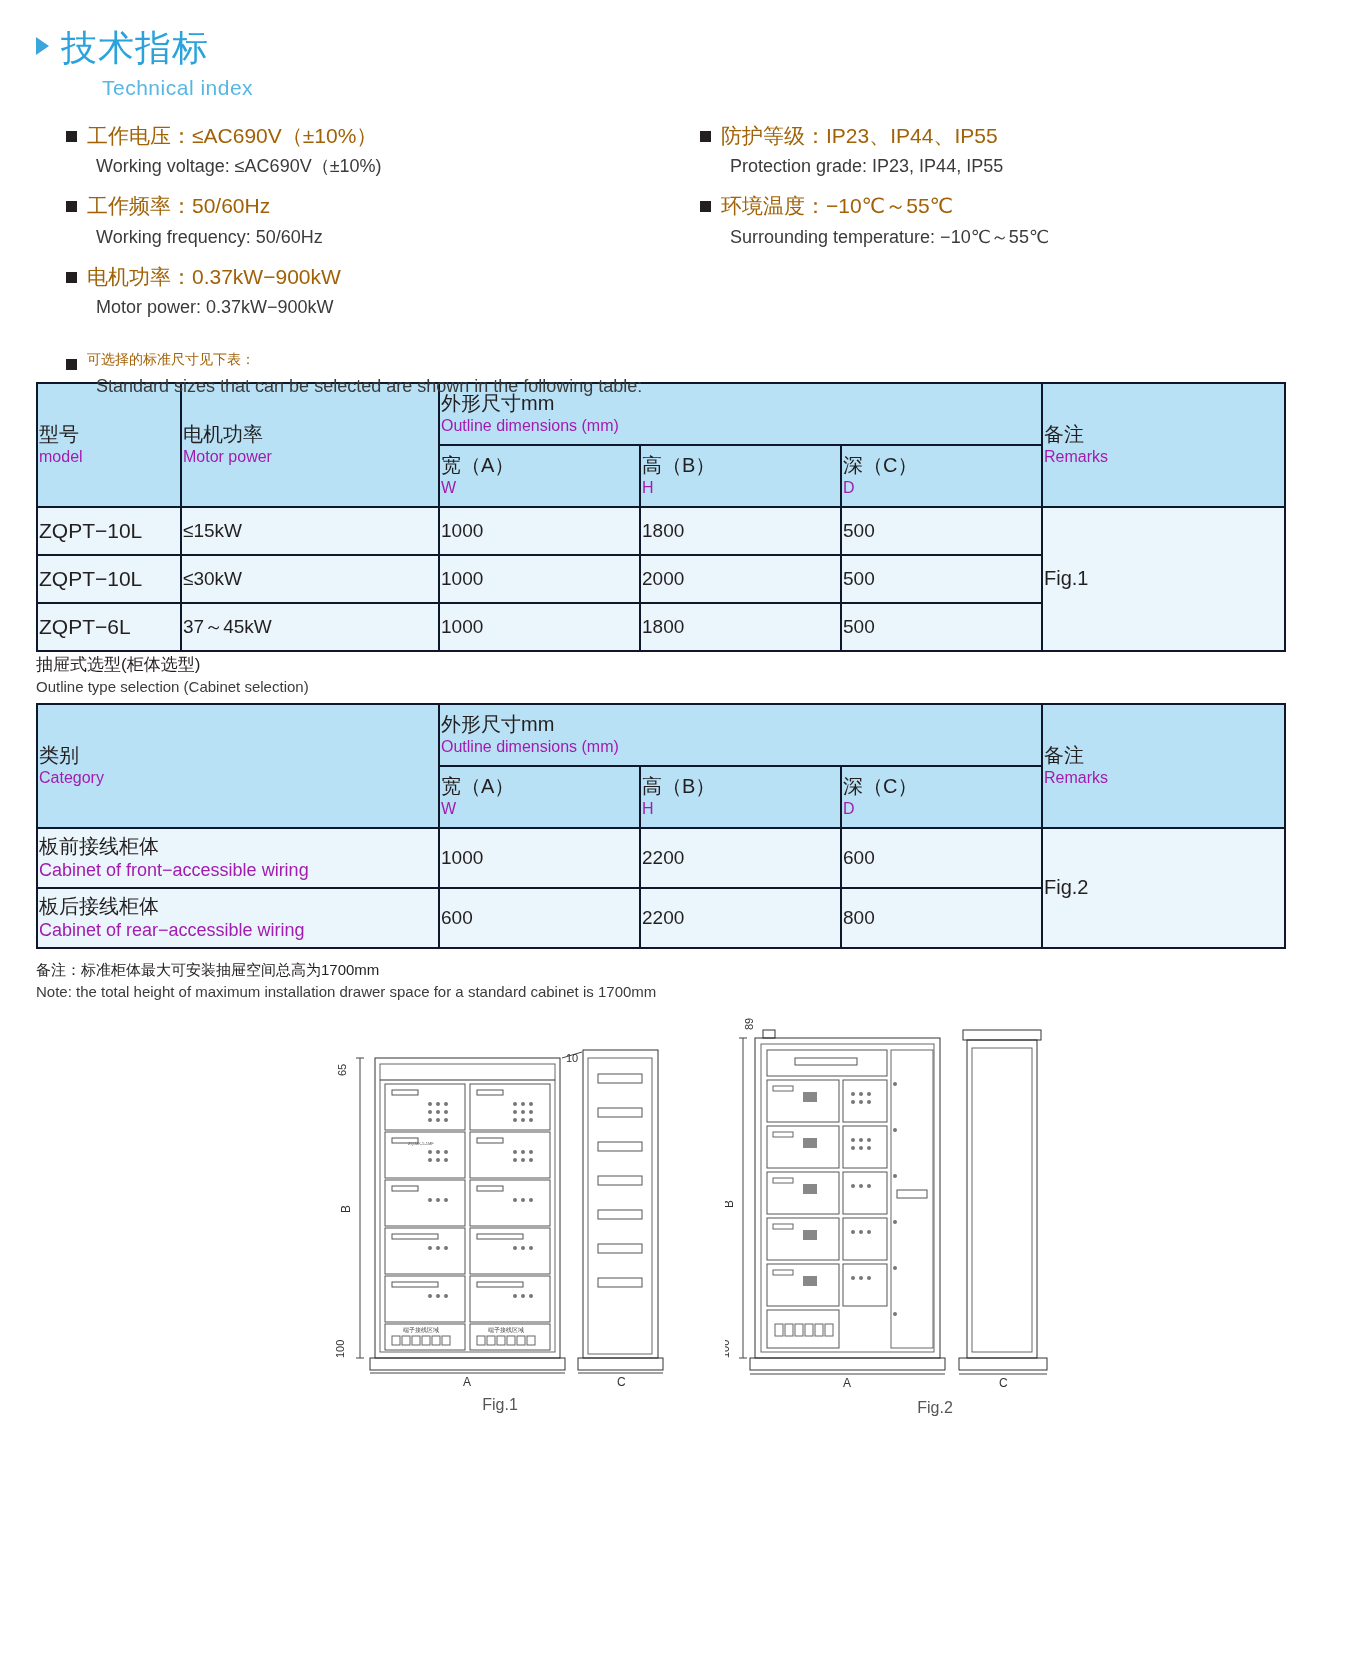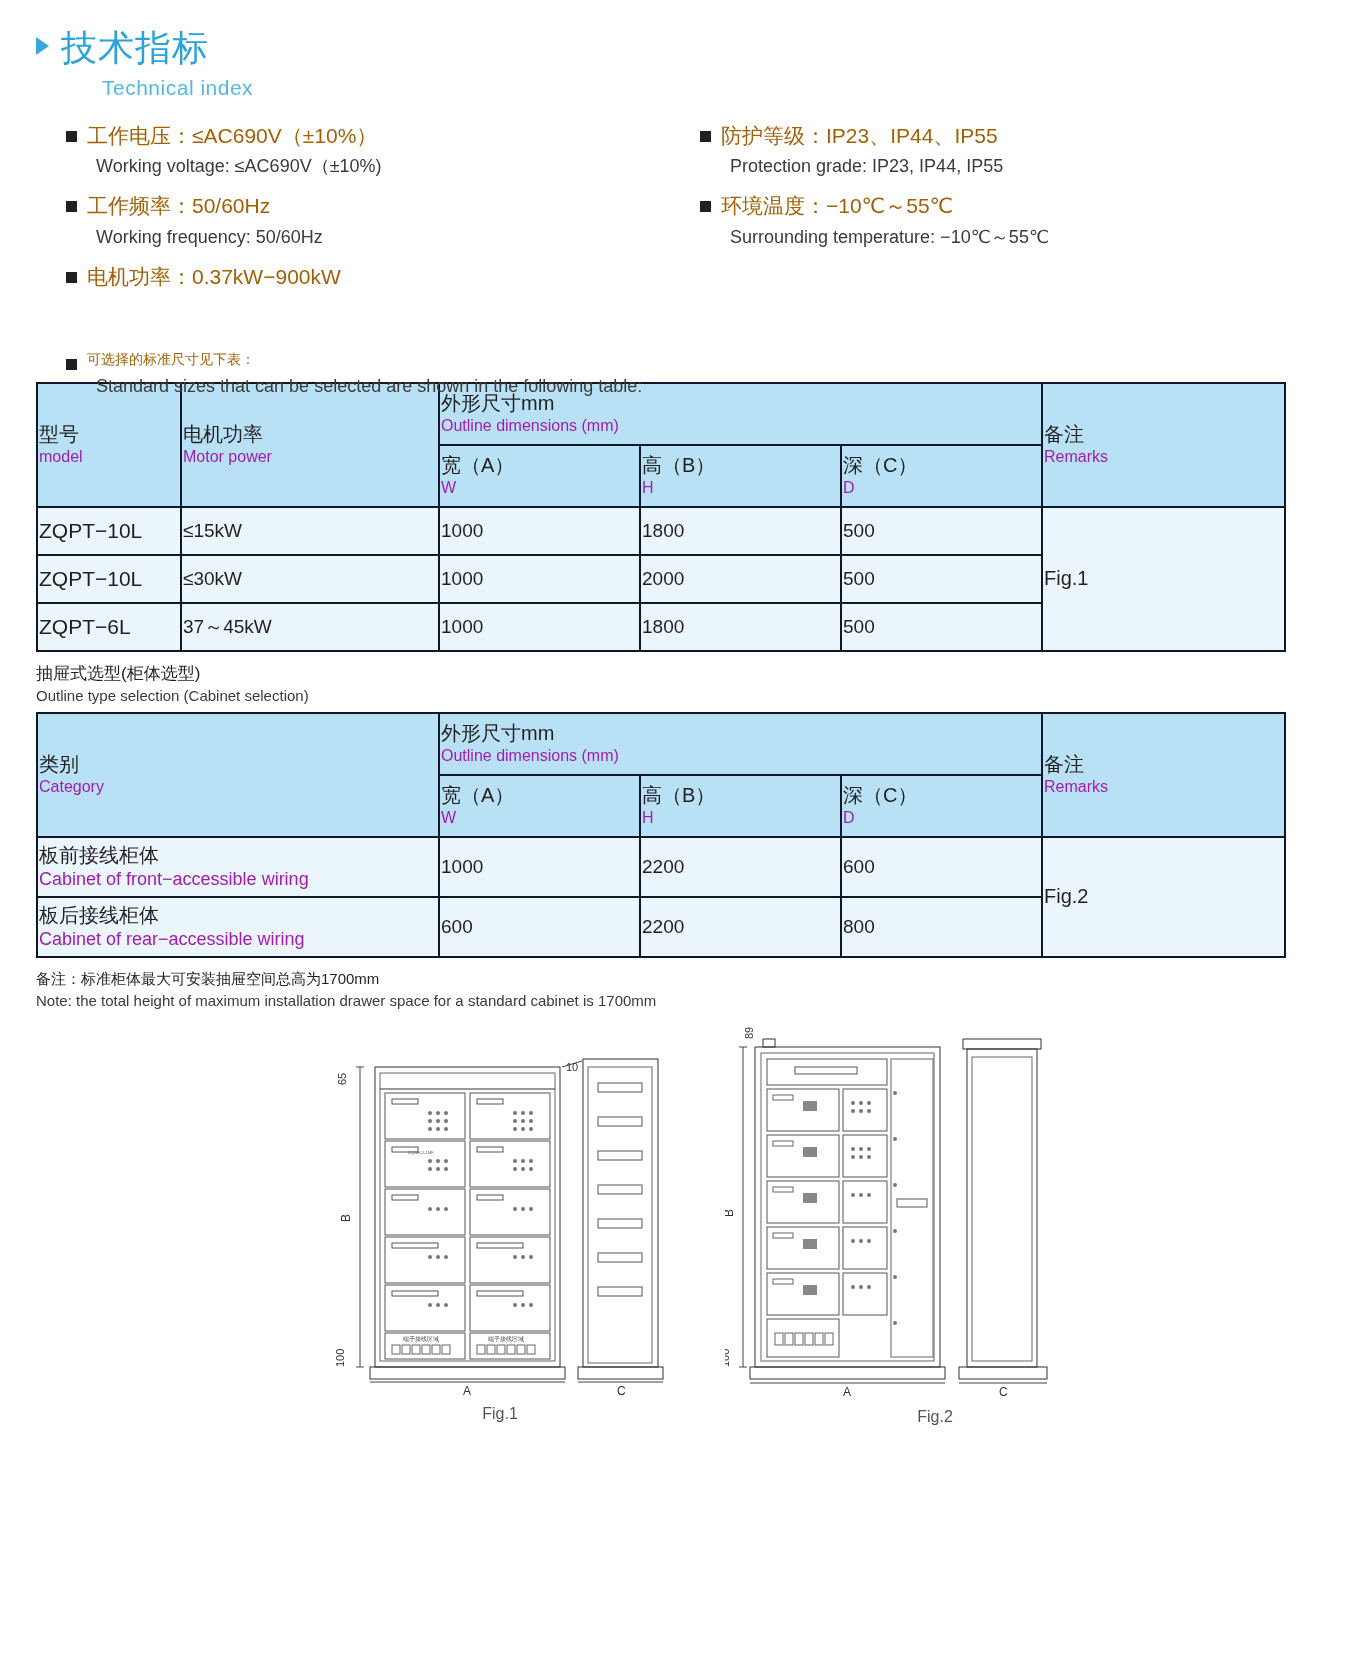--- a/index.html
+++ b/index.html
@@ -95,20 +95,21 @@
             <span>工作频率：50/60Hz</span>
           </div>
         <div class="spec-en">Working frequency: 50/60Hz</div>
       </div>
 
       <div class="spec-item">
         <div class="spec-cn">
             <span class="sq"></span>
             <span>电机功率：0.37kW−900kW</span>
           </div>
+        <div class="spec-en">Motor power: 0.37kW−900kW</div>
       </div>
 
     </div>
 
     <div class="col-right">
 
       <div class="spec-item">
         <div class="spec-cn">
             <span class="sq"></span>
             <span>防护等级：IP23、IP44、IP55</span>
@@ -197,21 +198,21 @@
       <tr>
         <td class="body-cell model-val" style="height:44px">ZQPT−6L</td>
         <td class="body-cell val">37～45kW</td>
         <td class="body-cell val">1000</td>
         <td class="body-cell val">1800</td>
         <td class="body-cell val">500</td>
       </tr>
     </tbody>
   </table>
 
-  <div class="tbl-cap" style="margin-top:11px">
+  <div class="tbl-cap" style="margin-top:2px">
     <div class="c1">抽屉式选型(柜体选型)</div>
     <div class="c2">Outline type selection (Cabinet selection)</div>
   </div>
 
   <table class="spec-table">
     <colgroup>
       <col style="width:402px">
       <col style="width:201px">
         <col style="width:201px">
         <col style="width:201px">

